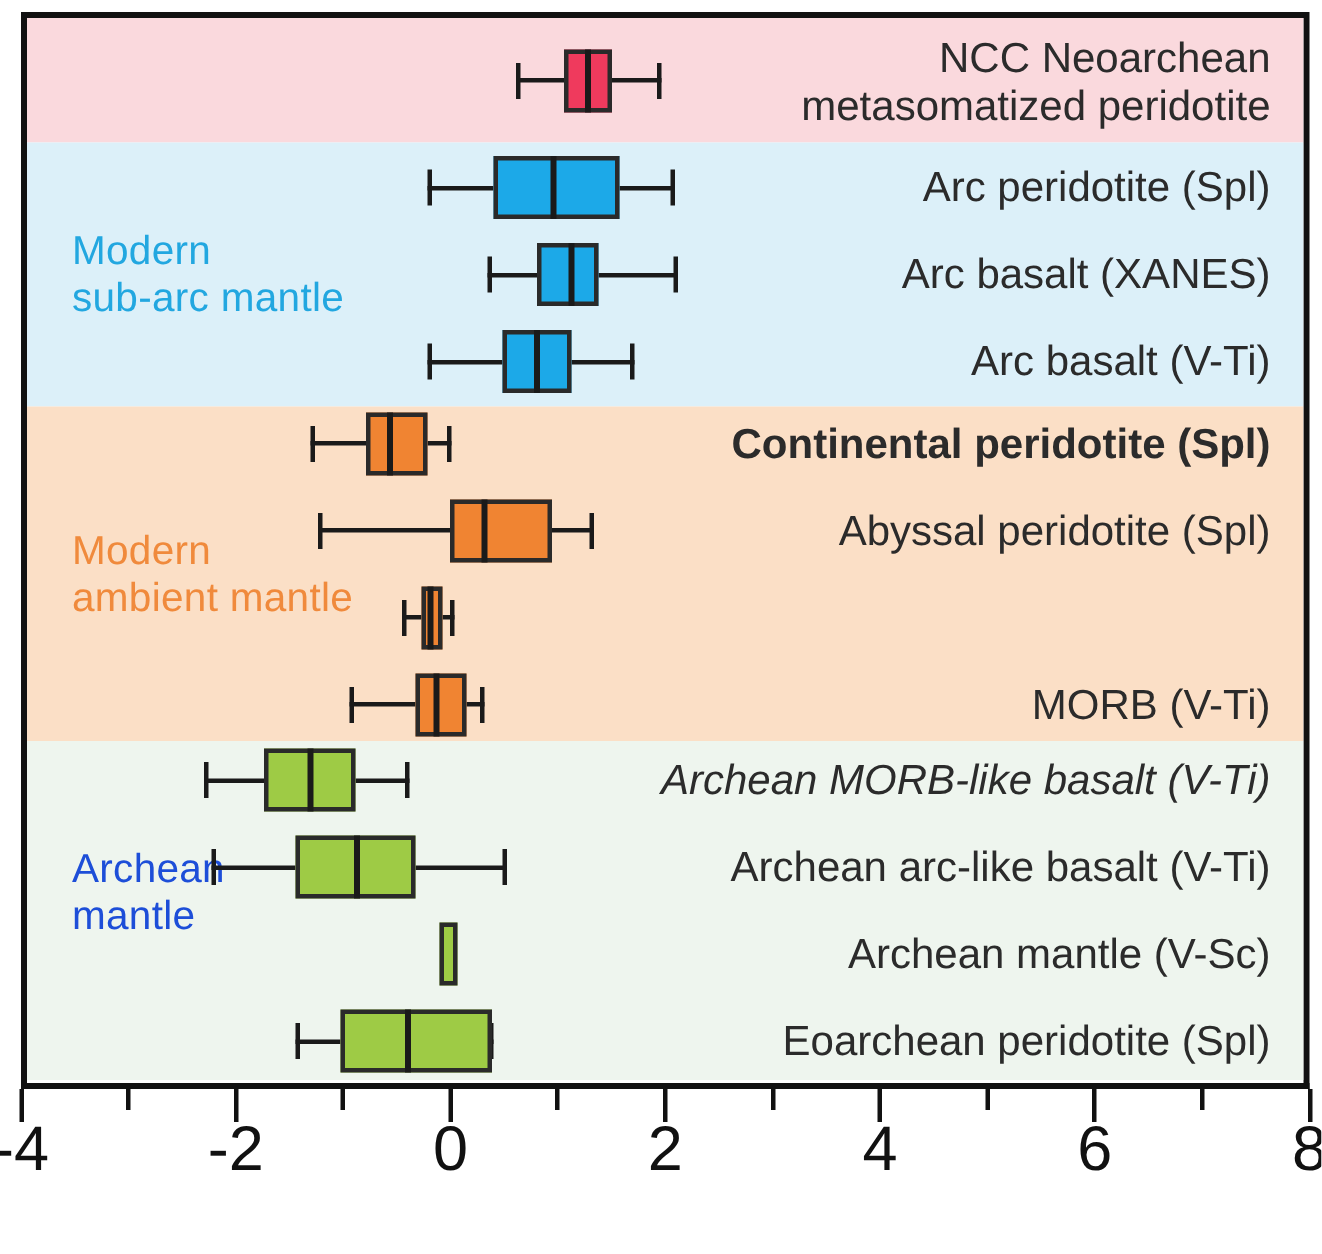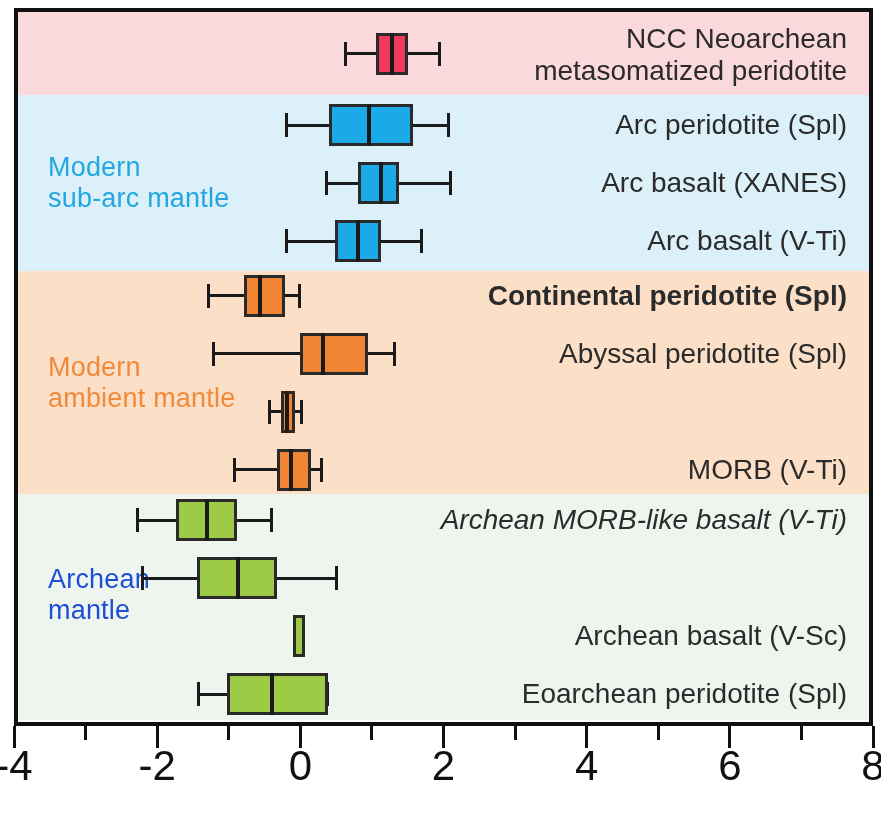--- a/index.html
+++ b/index.html
@@ -252,26 +252,27 @@
         </div>
         <div class="row" style="top: 55px;">
           <div class="bp">
             <div class="whisk-line" style="left: 123.418px; width: 55.835px;"></div>
             <div class="whisk-line" style="left: 259.427px; width: 60.8458px;"></div>
             <div class="cap" style="left: 123.418px;"></div>
             <div class="cap" style="left: 317.272px;"></div>
             <div class="box" style="background: rgb(158, 203, 69); left: 179.253px; width: 80.1733px;"></div>
             <div class="median" style="left: 218.056px;"></div>
           </div>
+          <div class="row-label">Archean arc-like basalt (V-Ti)</div>
         </div>
         <div class="row" style="top: 113px;">
           <div class="bp">
             <div class="box" style="background: rgb(158, 203, 69); left: 275.175px; width: 11.4533px;"></div>
           </div>
-          <div class="row-label">Archean basalt (V-Sc)</div>
+          <div class="row-label">Archean mantle (V-Sc)</div>
         </div>
         <div class="row" style="top: 171px;">
           <div class="bp">
             <div class="whisk-line" style="left: 179.253px; width: 30.065px;"></div>
             <div class="whisk-line" style="left: 309.535px; width: 1.43167px;"></div>
             <div class="cap" style="left: 179.253px;"></div>
             <div class="cap" style="left: 307.967px;"></div>
             <div class="box" style="background: rgb(158, 203, 69); left: 209.318px; width: 100.217px;"></div>
             <div class="median" style="left: 251.7px;"></div>
           </div>

